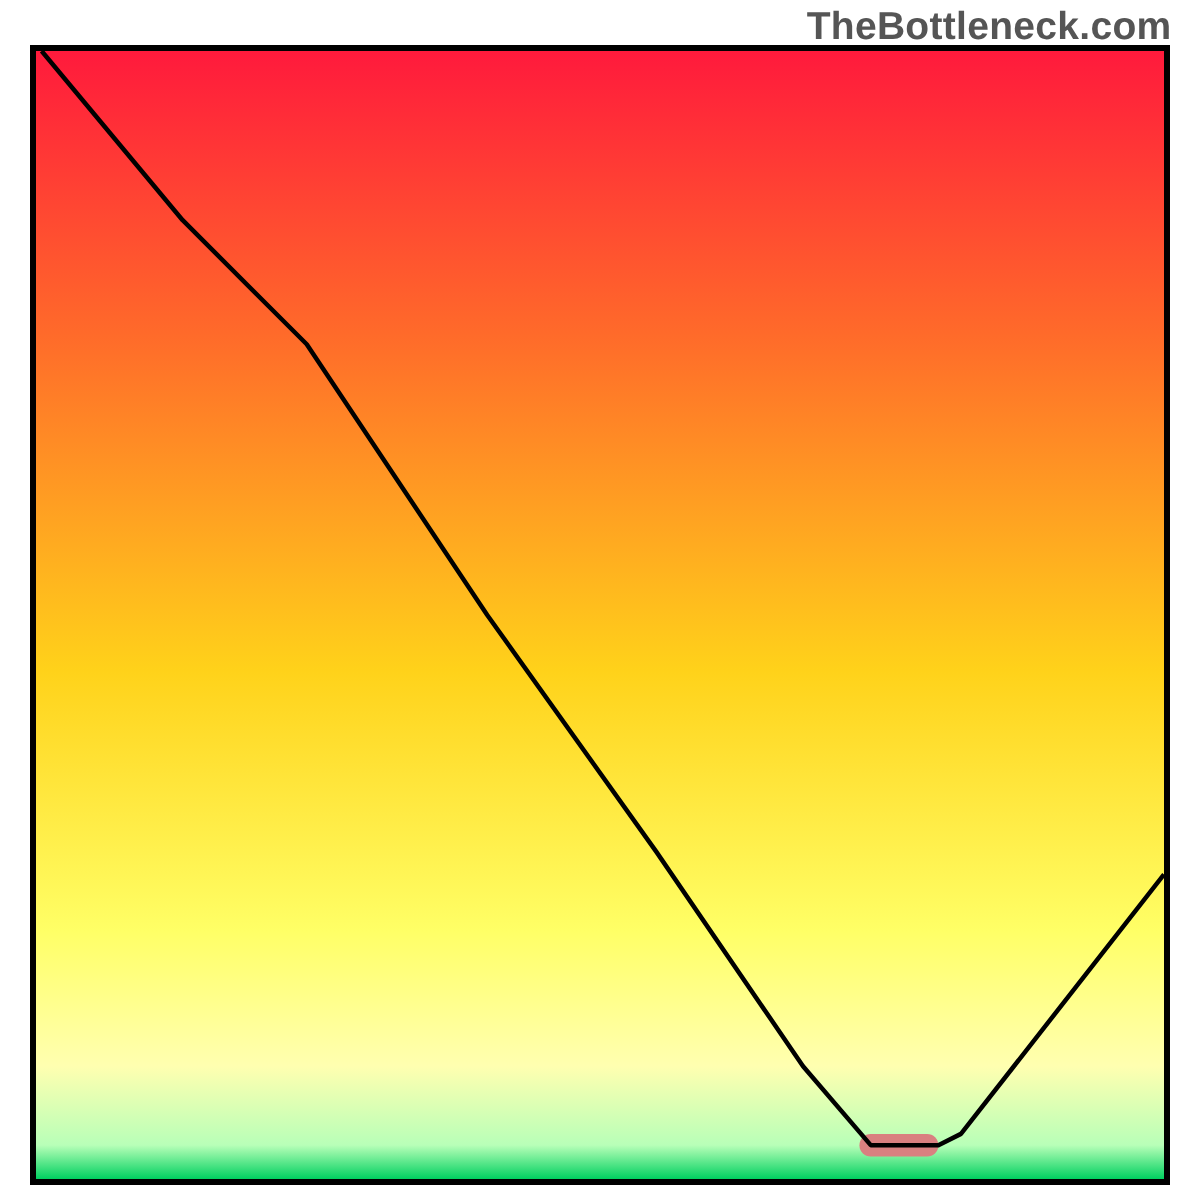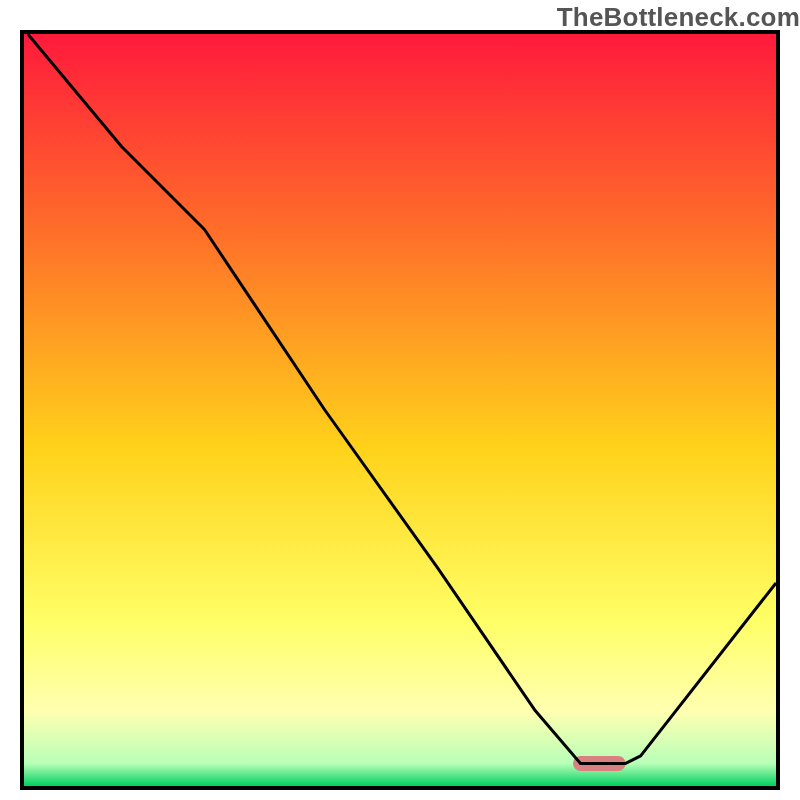--- a/index.html
+++ b/index.html
@@ -11,21 +11,21 @@
     font-family: Arial, Helvetica, sans-serif;
   }
   .wrap {
     position: relative;
     width: 800px;
     height: 800px;
   }
   .watermark {
     position: absolute;
     top: 2px;
-    right: 0;
+    right: 19px;
     font-size: 26px;
     font-weight: 600;
     color: #555;
     letter-spacing: 0.2px;
   }
   .plot-frame {
     position: absolute;
     left: 20px;
     top: 30px;
     width: 760px;

